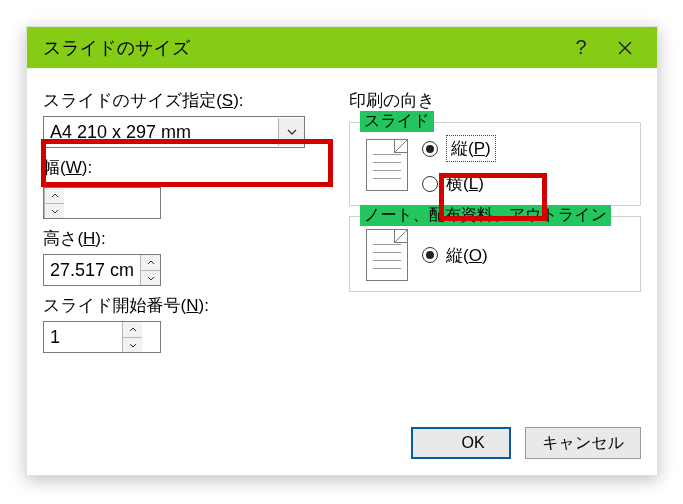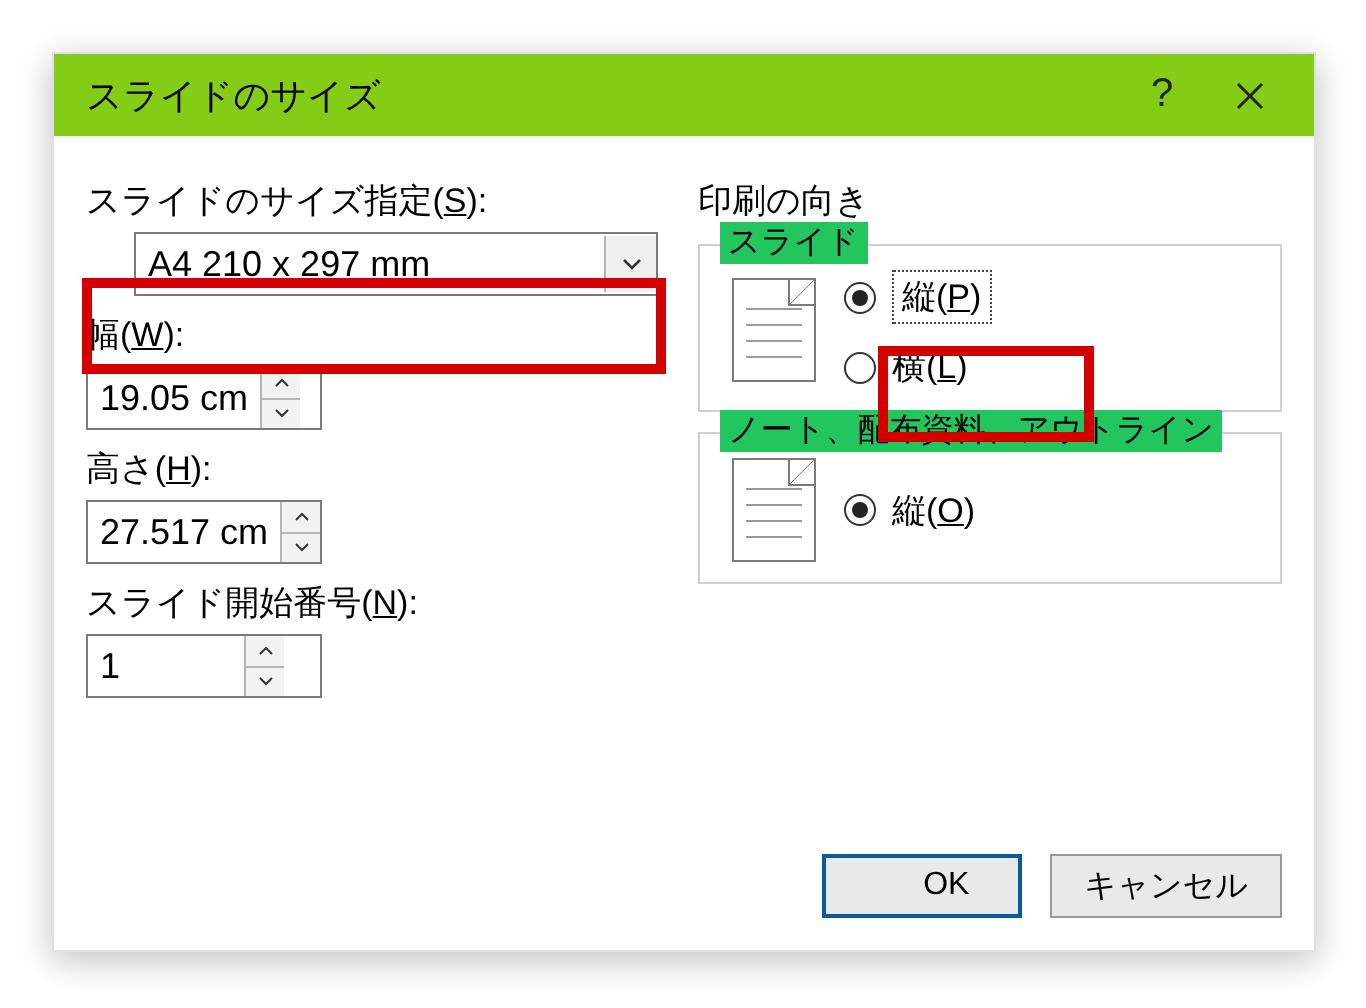--- a/index.html
+++ b/index.html
@@ -53,21 +53,20 @@
 
   .label { font-size: 17px; margin: 8px 0 4px 0; }
 
   
   .dropdown {
     display: flex;
     align-items: center;
     height: 32px;
     background: #fff;
     border: 1px solid #7a7a7a;
-    margin-left: 24px;
   }
   .dropdown .dd-text {
     flex: 1 1 auto; padding: 0 6px; font-size: 18px; line-height: 30px;
     white-space: nowrap; overflow: hidden;
   }
   .dropdown .dd-arrow {
     width: 26px; height: 28px;
     background: #efefef;
     border-left: 1px solid #b5b5b5;
     display: flex; align-items: center; justify-content: center;
@@ -221,21 +220,20 @@
             <svg viewBox="0 0 10 7">
                 <path d="M1 1 L5 5 L9 1" fill="none" stroke="#333" stroke-width="1.3"></path>
               </svg>
           </div>
         </div>
 
         <div class="label">
           <span>幅(</span><span class="u">W</span><span>):</span>
         </div>
         <div class="spinner" style="width:118px;">
-          <div class="sp-value">19.05 cm</div>
           <div class="sp-arrows">
             <div>
                 <svg viewBox="0 0 8 5">
                   <path d="M1 4 L4 1 L7 4" fill="none" stroke="#333"></path>
                 </svg>
               </div>
             <div>
                 <svg viewBox="0 0 8 5">
                   <path d="M1 1 L4 4 L7 1" fill="none" stroke="#333"></path>
                 </svg>

